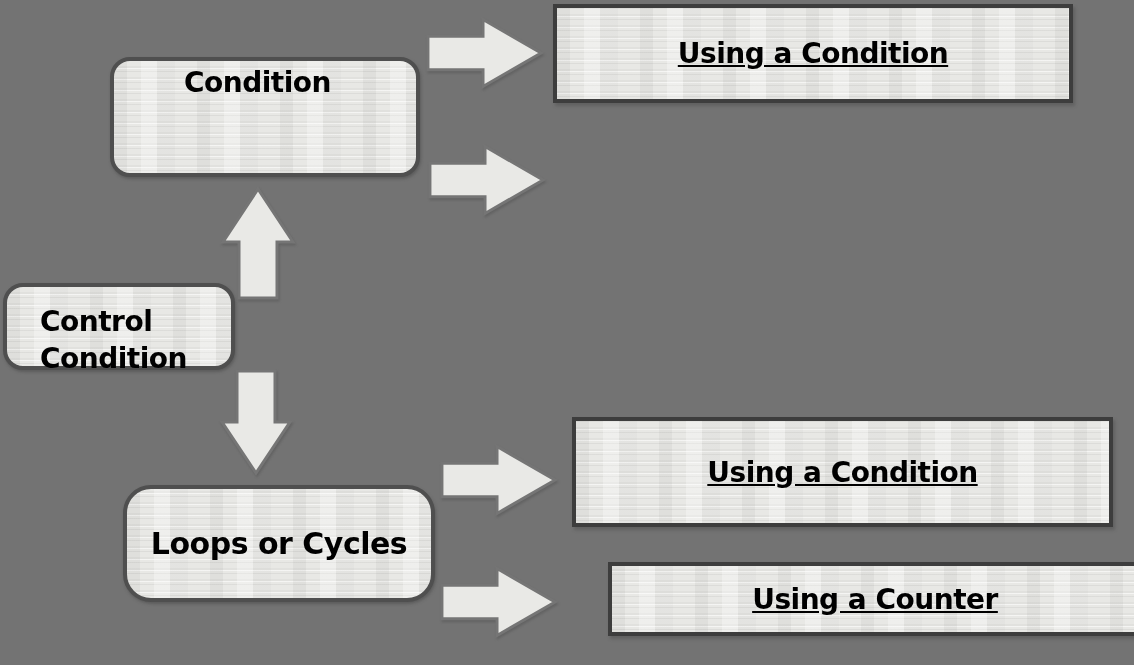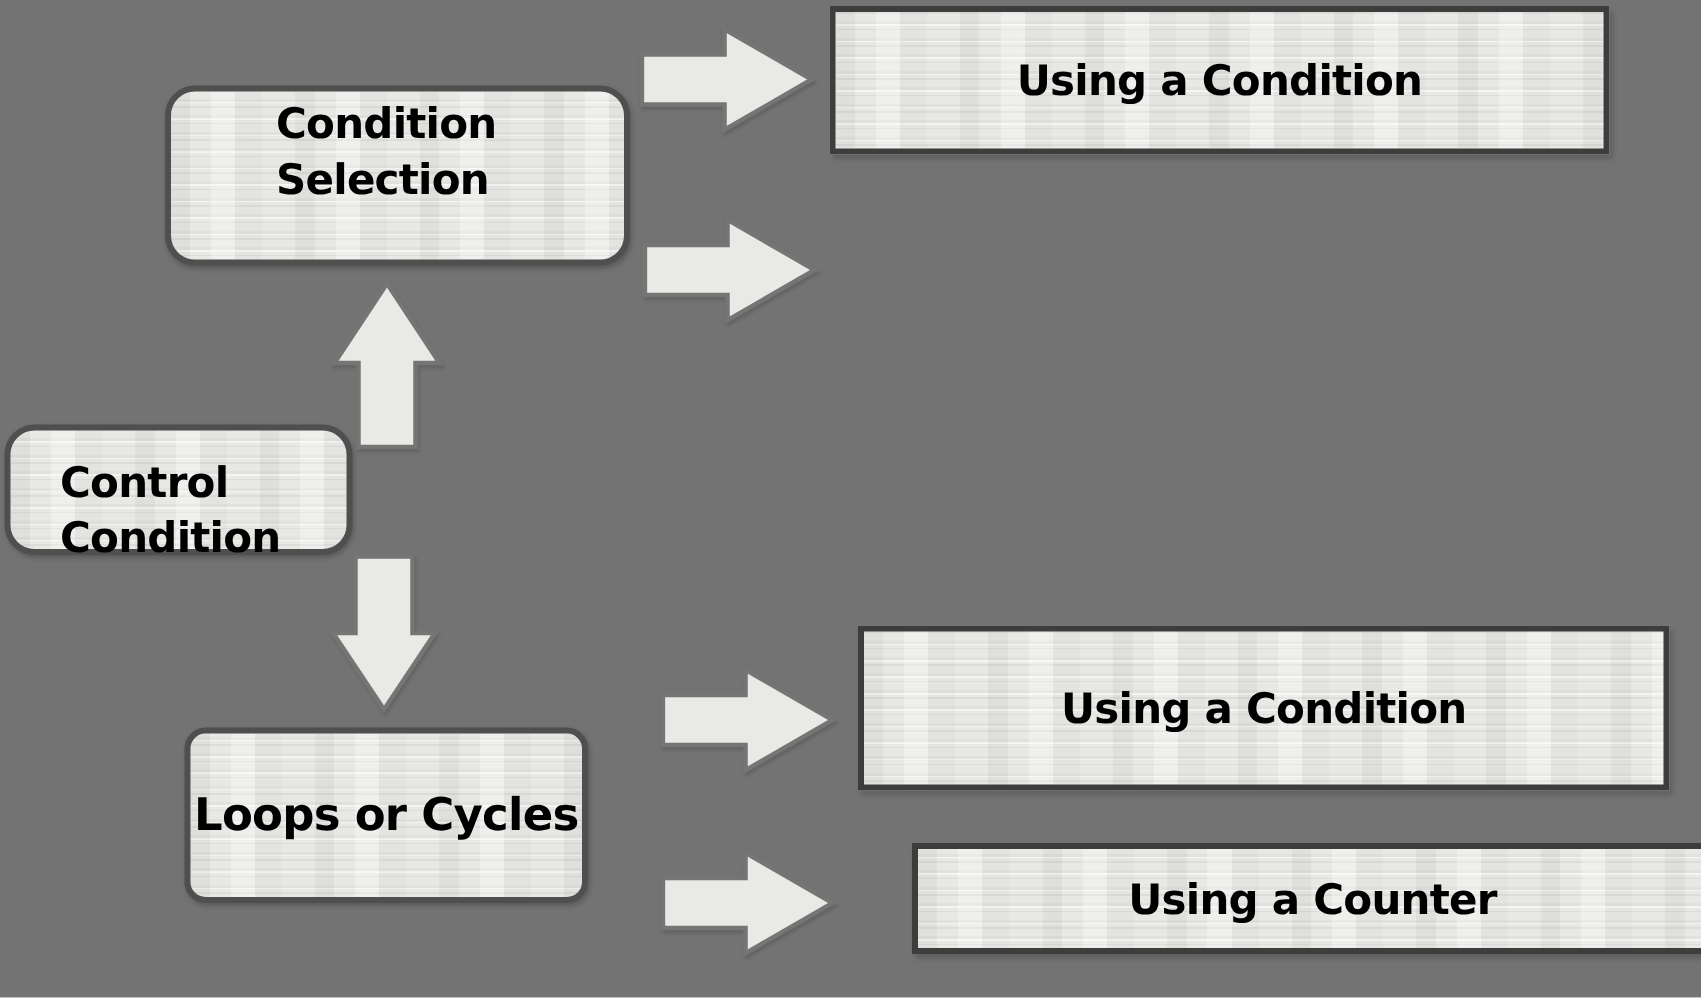--- a/index.html
+++ b/index.html
@@ -23,29 +23,30 @@
         rgba(0,0,0,0) 3px 5px, rgba(255,255,255,0.55) 5px 6px,
         rgba(0,0,0,0.03) 6px 8px, rgba(0,0,0,0) 8px 11px);
   }
   .rounded{
     border:4px solid #4f4f4f;border-radius:20px;
     box-shadow:1px 2px 3px rgba(70,70,70,0.5);
   }
   .rect{
     border:4px solid #3d3d3d;
     box-shadow:2px 3px 3px rgba(70,70,70,0.4);
+    text-decoration:underline;
   }
   .center{display:flex;align-items:center;justify-content:center;text-align:center;}
 
   #node-condition{left:110px;top:57px;width:310px;height:120px;
     padding:3px 0 0 70px;font-size:28px;line-height:37px;}
   #node-root{left:3px;top:283px;width:232px;height:87px;
     padding:16px 0 0 33px;font-size:28px;line-height:37px;}
-  #node-loops{left:123px;top:485px;width:269px;height:117px;
-    border-radius:14px;font-size:30px;}
+  #node-loops{left:123px;top:485px;width:312px;height:117px;
+    border-radius:28px;font-size:30px;}
 
   .leaf{font-size:28px;}
   #leaf-0{left:553px;top:4px;width:520px;height:99px;}
   #leaf-1{left:559px;top:125px;width:537px;height:107px;}
   #leaf-2{left:572px;top:417px;width:541px;height:110px;}
   #leaf-3{left:576px;top:562px;width:534px;height:74px;margin-left:32px;}
 
   .arrow{position:absolute;filter:drop-shadow(1px 2px 1px rgba(80,80,80,0.45));}
   #arrow-up{left:218px;top:186px;}
   #arrow-down{left:216px;top:368px;}
@@ -55,21 +56,20 @@
   #arrow-r4{left:440px;top:565px;}
   .arrow polygon{fill:#e9e9e6;stroke:#757575;stroke-width:3;stroke-linejoin:miter;}
 </style>
 </head>
 <body>
 
 <div class="canvas">
 
   <div class="node tex rounded" id="node-condition">
     <div>Condition</div>
-    <div>Selection</div>
   </div>
 
   <div class="node tex rounded" id="node-root">
     <div>Control</div>
     <div>Condition</div>
   </div>
 
   <div class="node tex rounded center" id="node-loops">
     <span>Loops or Cycles</span>
   </div>

